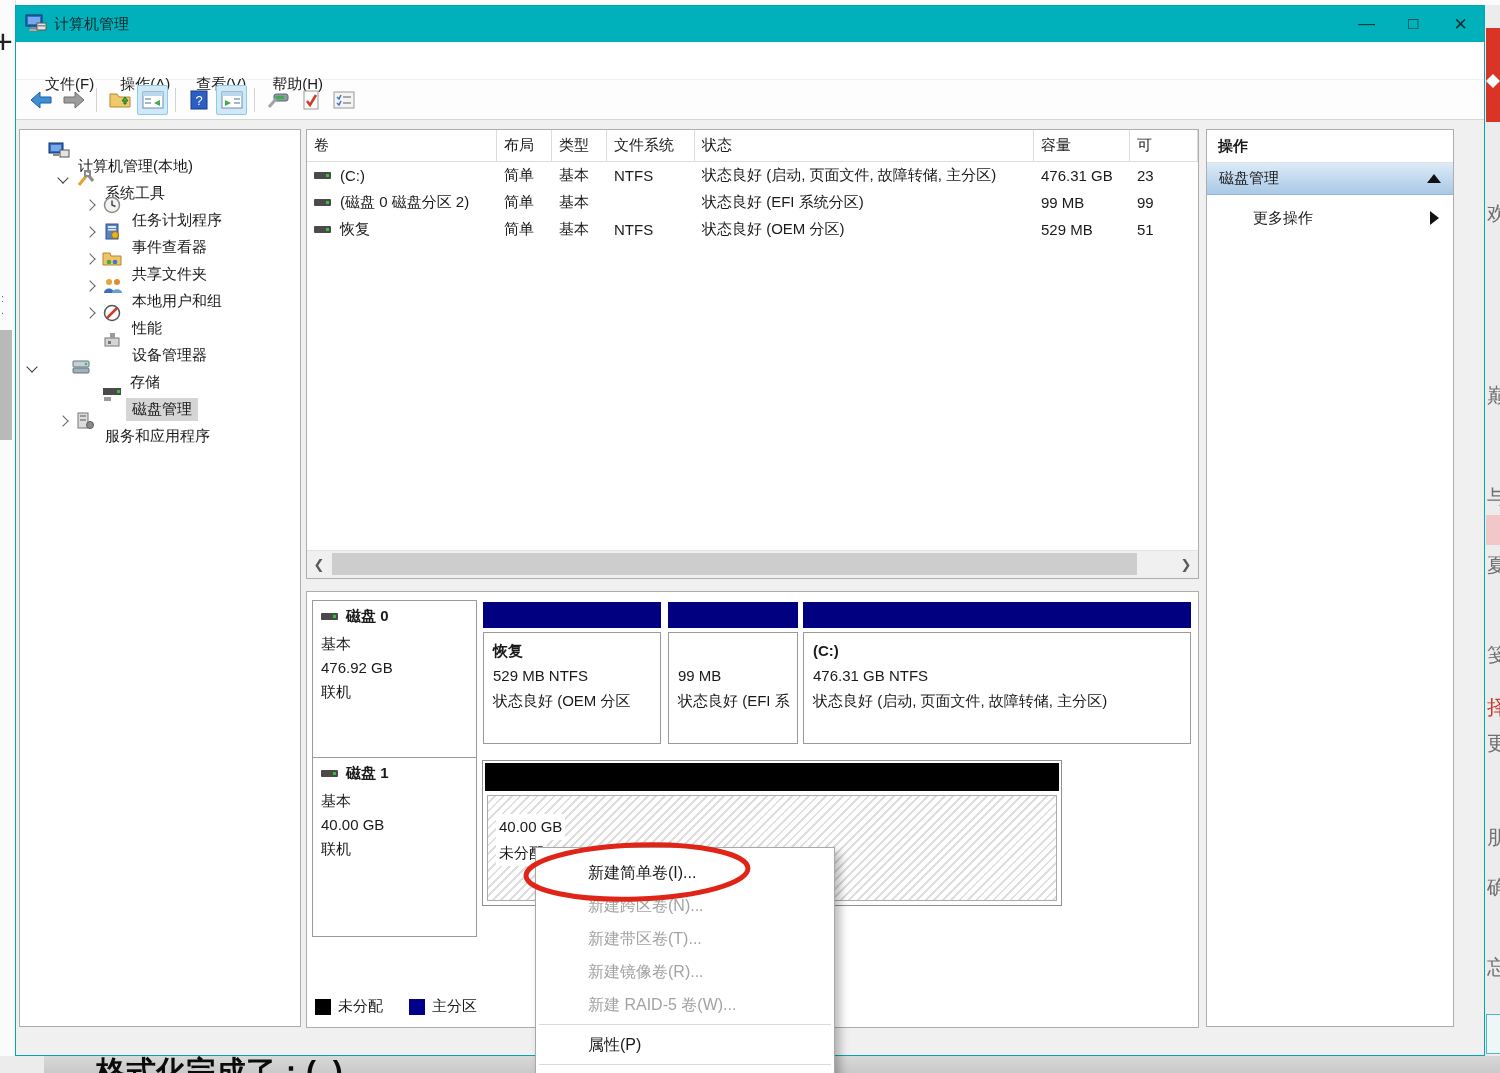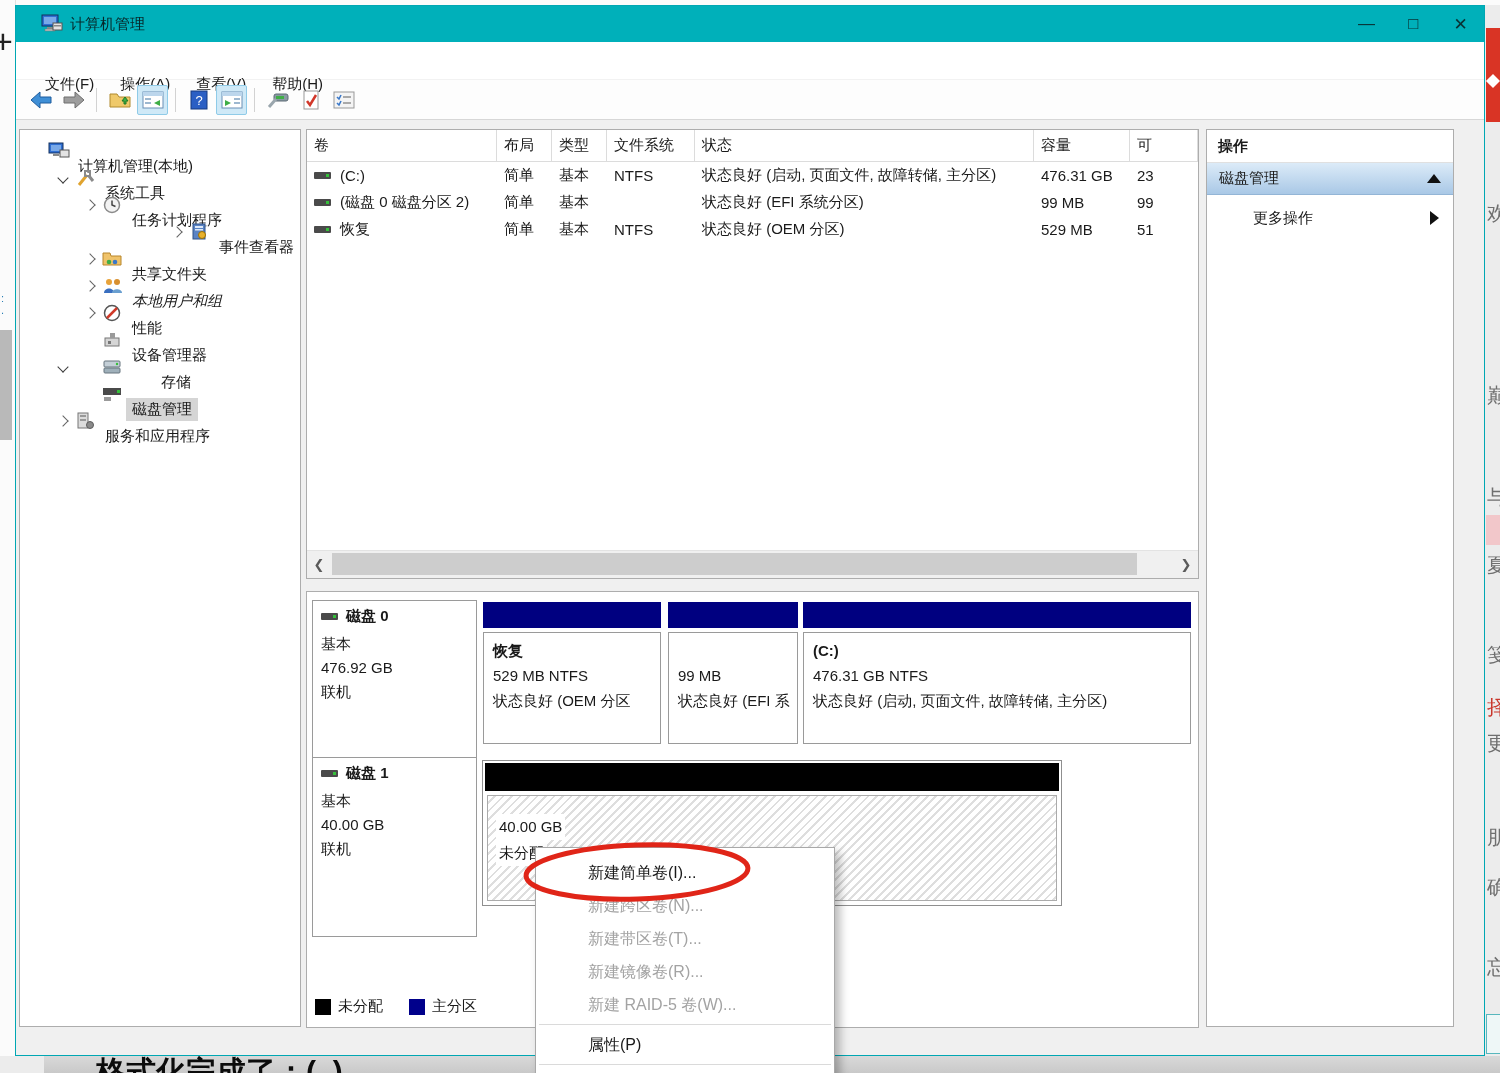--- a/index.html
+++ b/index.html
@@ -18,21 +18,21 @@
   .bg-bottom-strip{position:absolute;left:0;top:1056px;width:100%;height:17px;background:linear-gradient(#d9d9d9,#c9c9c9);margin-left:44px;}
   .bg-bottom-text{position:absolute;left:52px;top:-4px;font-size:30px;font-weight:bold;color:#0b0b0b;white-space:nowrap;}
   .bg-right-red{position:absolute;left:1486px;top:28px;width:14px;height:94px;background:#d93425;}
   .bg-right-red:after{content:"";position:absolute;left:2px;top:48px;width:10px;height:10px;background:#fff;transform:rotate(45deg);}
   .bg-right-pink{position:absolute;left:1486px;top:515px;width:14px;height:30px;background:#f2c7ca;}
   .bg-right-box{position:absolute;left:1486px;top:1014px;width:14px;height:38px;background:#eef7f7;border:1px solid #58b7bd;}
   .bg-frag{position:absolute;left:1487px;width:14px;font-size:20px;color:#6f6f6f;overflow:hidden;white-space:nowrap;}
   .bg-frag.red{color:#c9372c;}
   
   .window{position:absolute;left:15px;top:5px;width:1470px;height:1051px;background:#f0f0f0;border:1px solid #00a7b3;box-sizing:border-box;z-index:2;}
-  .titlebar{height:36px;background:#00b0ba;display:flex;align-items:center;padding-left:25px;}
+  .titlebar{height:36px;background:#00b0ba;display:flex;align-items:center;padding-left:9px;}
   .title-icon{width:22px;height:20px;margin-right:7px;}
   .title-text{font-size:15px;color:#07282a;}
   .win-controls{margin-left:auto;display:flex;height:100%;}
   .win-btn{width:47px;height:100%;display:flex;align-items:center;justify-content:center;font-size:17px;color:#093234;}
   .menubar{height:37px;background:#ffffff;display:flex;align-items:center;padding-left:16px;font-size:15px;border-bottom:1px solid #f2f2f2;}
   .menu-item{padding:6px 13px;margin-top:48px;}
   .toolbar{height:39px;background:#fdfdfd;border-bottom:1px solid #d7d7d7;display:flex;align-items:center;padding-left:8px;}
   .tbtn{width:31px;height:30px;display:flex;align-items:center;justify-content:center;margin:0 1px;border-radius:2px;box-sizing:border-box;}
   .tbtn.pressed{background:#cfe9f7;border:1px solid #8fcbe8;}
   .tsep{width:1px;height:24px;background:#d2d2d2;margin:0 6px;}
@@ -233,21 +233,21 @@
       <div class="tree-item" style="padding-left: 58px;">
         <span class="exp-slot">
           <span class="chev r"></span>
         </span>
         <span class="ticon"><svg width="22" height="18">
             <circle cx="10" cy="9" r="7.5" fill="#f3f3f3" stroke="#8a8a8a" stroke-width="1.5"></circle>
             <path d="M10 4.5 L10 9 L13.5 10.5" stroke="#444" stroke-width="1.5" fill="none"></path>
           </svg></span>
         <span class="tlabel">任务计划程序</span>
       </div>
-      <div class="tree-item" style="padding-left: 46px; justify-content: flex-end;">
+      <div class="tree-item" style="padding-left: 58px;">
         <span class="exp-slot">
           <span class="chev r"></span>
         </span>
         <span class="ticon"><svg width="22" height="18">
             <rect x="4" y="1" width="12" height="15" fill="#5a83c4" stroke="#2e5288"></rect>
             <rect x="6" y="3" width="8" height="2" fill="#dce8f7"></rect>
             <rect x="6" y="6" width="8" height="1.5" fill="#dce8f7"></rect>
             <circle cx="13" cy="12" r="3.5" fill="#e8b12c" stroke="#9c6f00"></circle>
           </svg></span>
         <span class="tlabel">事件查看器</span>
@@ -256,21 +256,21 @@
         <span class="exp-slot">
           <span class="chev r"></span>
         </span>
         <span class="ticon"><svg width="22" height="18">
             <path d="M1 5 L1 15 L19 15 L19 6 L9 6 L8 3 L1 3 Z" fill="#f0c36a" stroke="#b8862a"></path>
             <circle cx="7" cy="12" r="2.3" fill="#3fae46"></circle>
             <circle cx="13" cy="12" r="2.3" fill="#3a78c9"></circle>
           </svg></span>
         <span class="tlabel">共享文件夹</span>
       </div>
-      <div class="tree-item" style="padding-left: 58px; font-style: italic;">
+      <div class="tree-item" style="padding-left: 58px;">
         <span class="exp-slot">
           <span class="chev r"></span>
         </span>
         <span class="ticon"><svg width="22" height="18">
             <circle cx="7" cy="5" r="3" fill="#e8a33a"></circle>
             <path d="M2 16 C2 10 12 10 12 16 Z" fill="#3a6fc0"></path>
             <circle cx="15" cy="5" r="3" fill="#d89030"></circle>
             <path d="M10 16 C10 11 20 11 20 16 Z" fill="#6a9fd0"></path>
           </svg></span>
         <span class="tlabel">本地用户和组</span>
@@ -287,21 +287,21 @@
       </div>
       <div class="tree-item" style="padding-left: 58px;">
         <span class="exp-slot"></span>
         <span class="ticon"><svg width="22" height="18">
             <rect x="3" y="7" width="14" height="8" fill="#d5d5d5" stroke="#777"></rect>
             <rect x="8" y="2" width="5" height="5" fill="#9a9a9a"></rect>
             <rect x="6" y="10" width="3" height="3" fill="#777"></rect>
           </svg></span>
         <span class="tlabel">设备管理器</span>
       </div>
-      <div class="tree-item" style="padding-left: 31px; gap: 28px;">
+      <div class="tree-item" style=" gap: 28px;">
         <span class="exp-slot">
           <span class="chev d"></span>
         </span>
         <span class="ticon"><svg width="22" height="18">
             <rect x="1" y="3" width="16" height="6" rx="1" fill="#c4cfd7" stroke="#67757f"></rect>
             <rect x="1" y="10" width="16" height="5" rx="1" fill="#9fb0ba" stroke="#67757f"></rect>
             <circle cx="14" cy="6" r="1.2" fill="#35c03a"></circle>
           </svg></span>
         <span class="tlabel">存储</span>
       </div>

